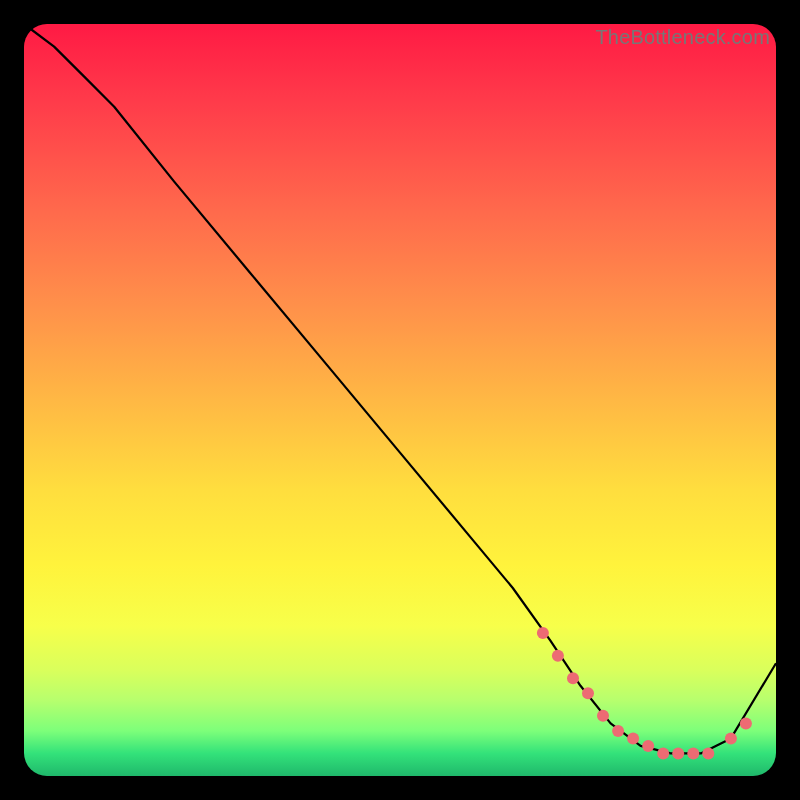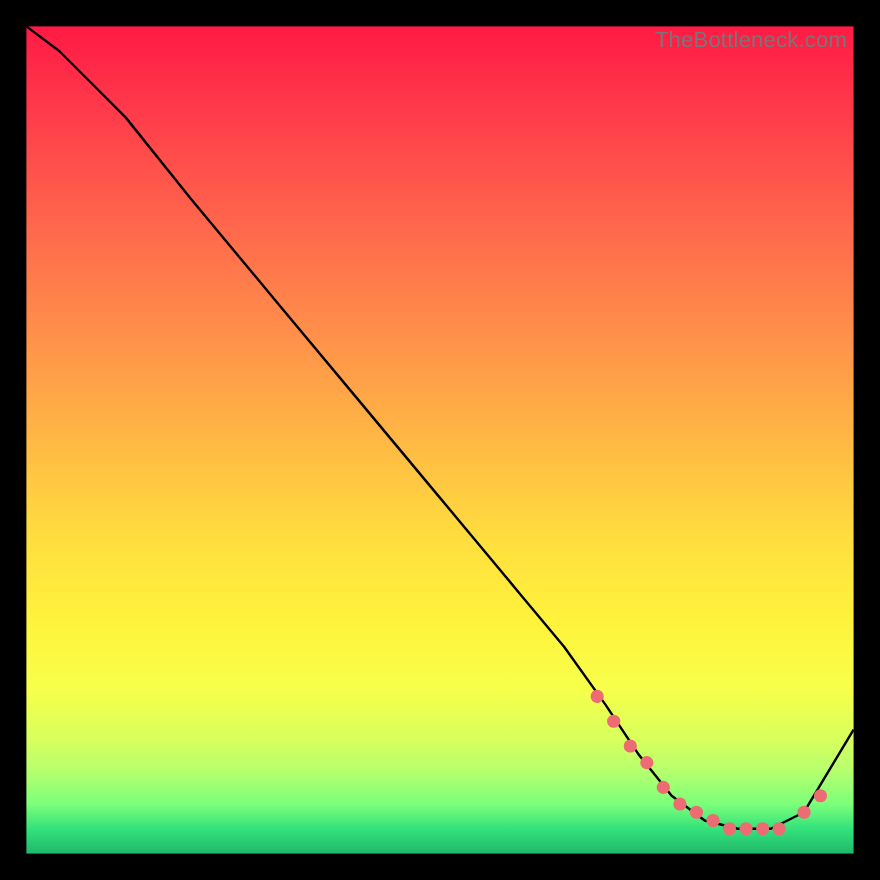--- a/index.html
+++ b/index.html
@@ -32,20 +32,21 @@
       #ffb844 50%,
       #ffde3e 62%,
       #fff33c 72%,
       #f7ff4a 80%,
       #d9ff5c 86%,
       #b6ff6e 90%,
       #7dff7a 94%,
       #33e27a 97%,
       #1fb86b 100%
     );
+    border-radius: 23px;
   }
   .watermark {
     position: absolute;
     top: 2px;
     right: 6px;
     color: #777;
     font-size: 20px;
     letter-spacing: 0.2px;
     user-select: none;
   }

